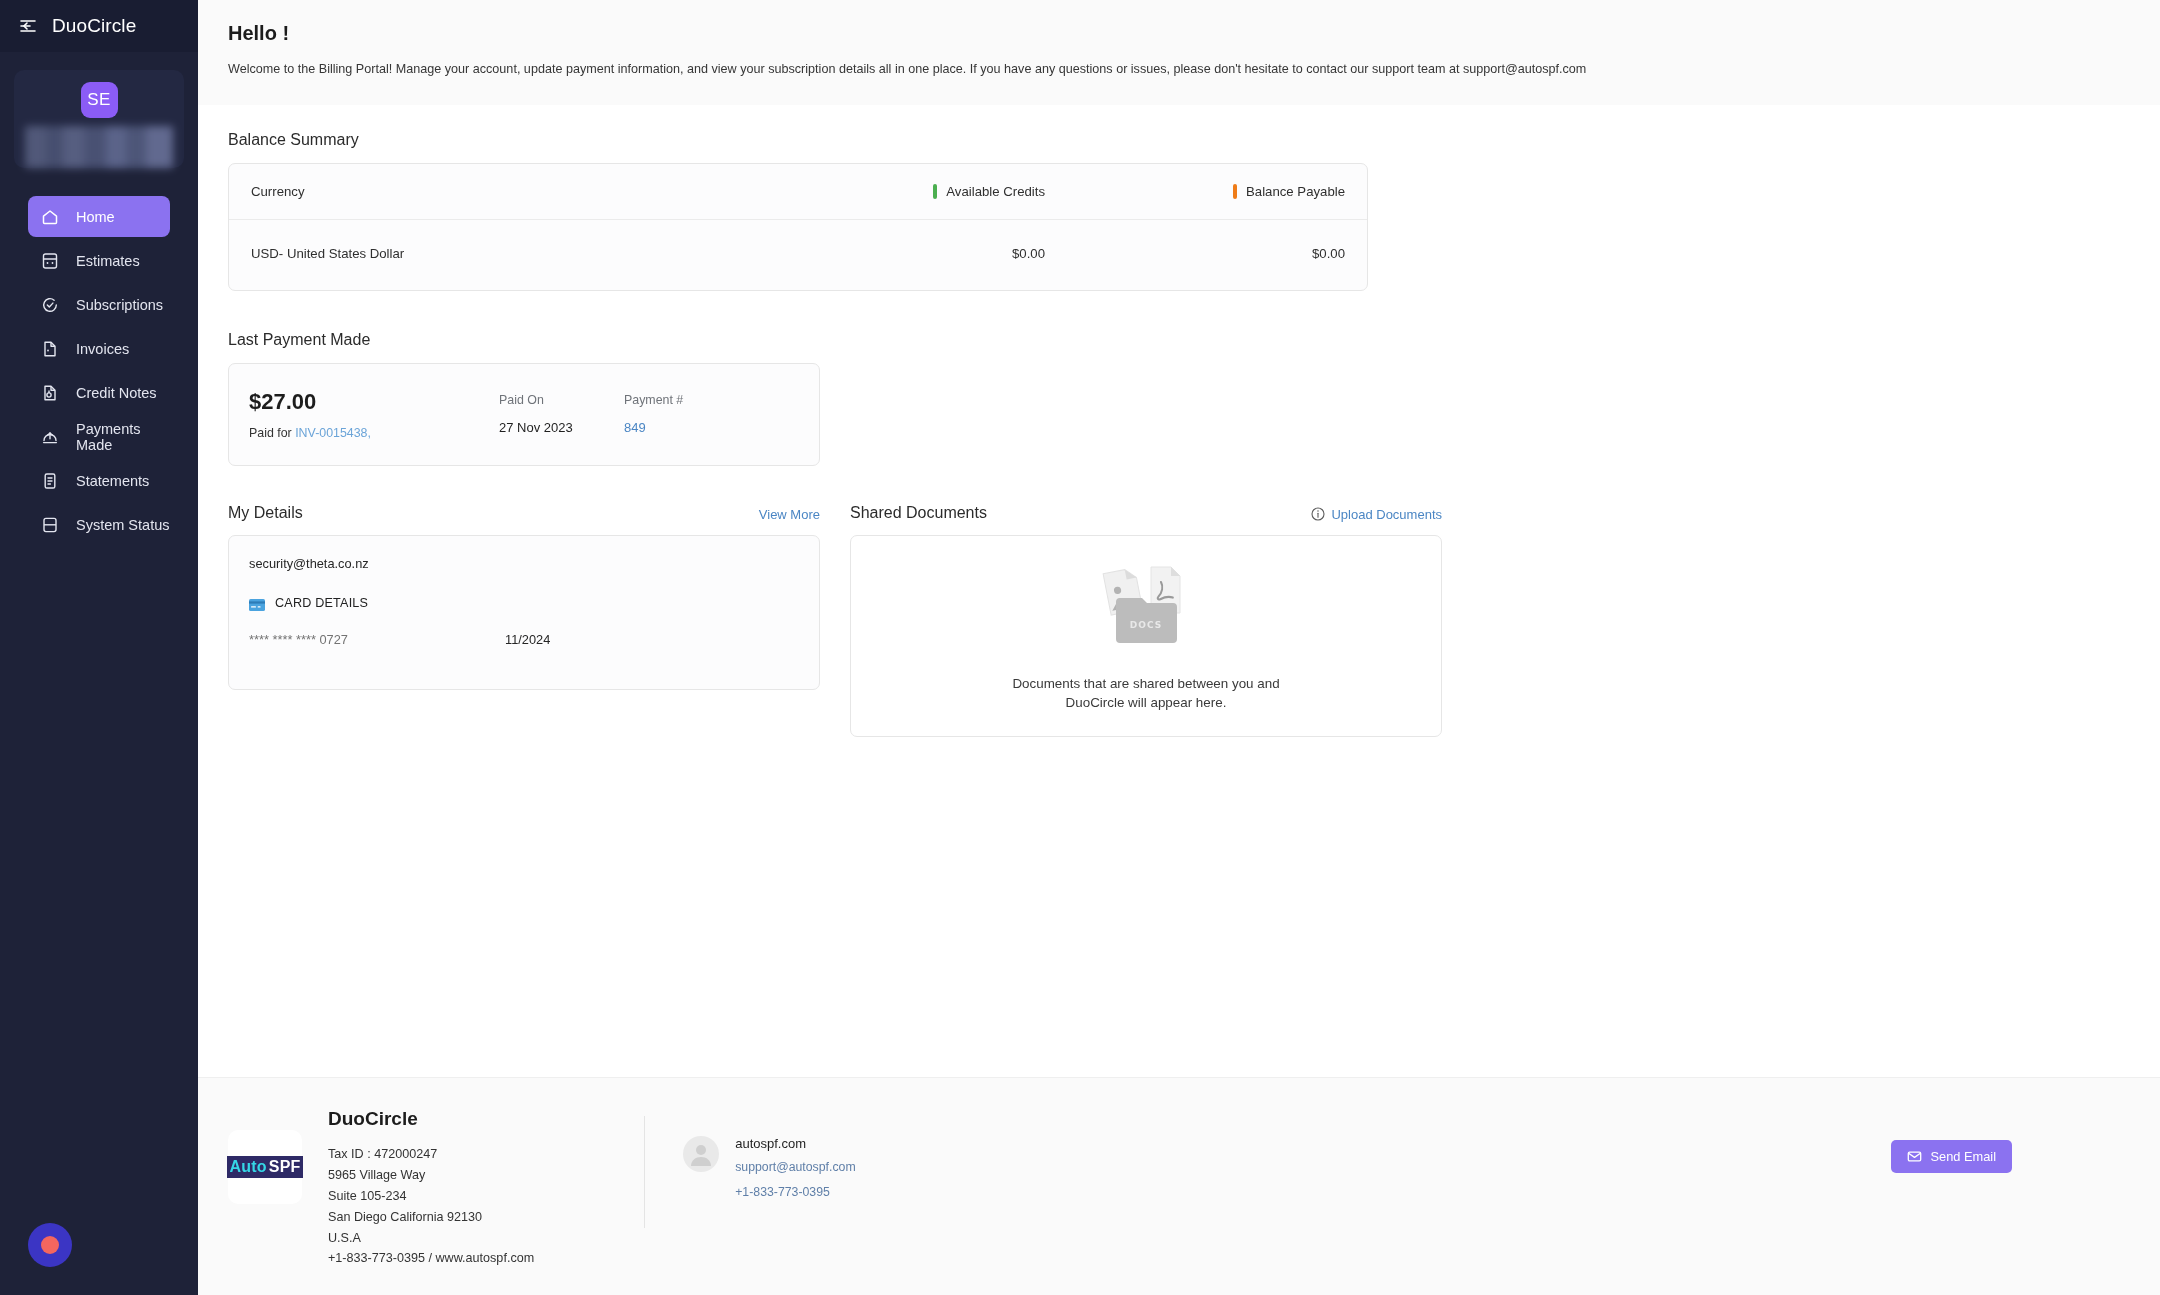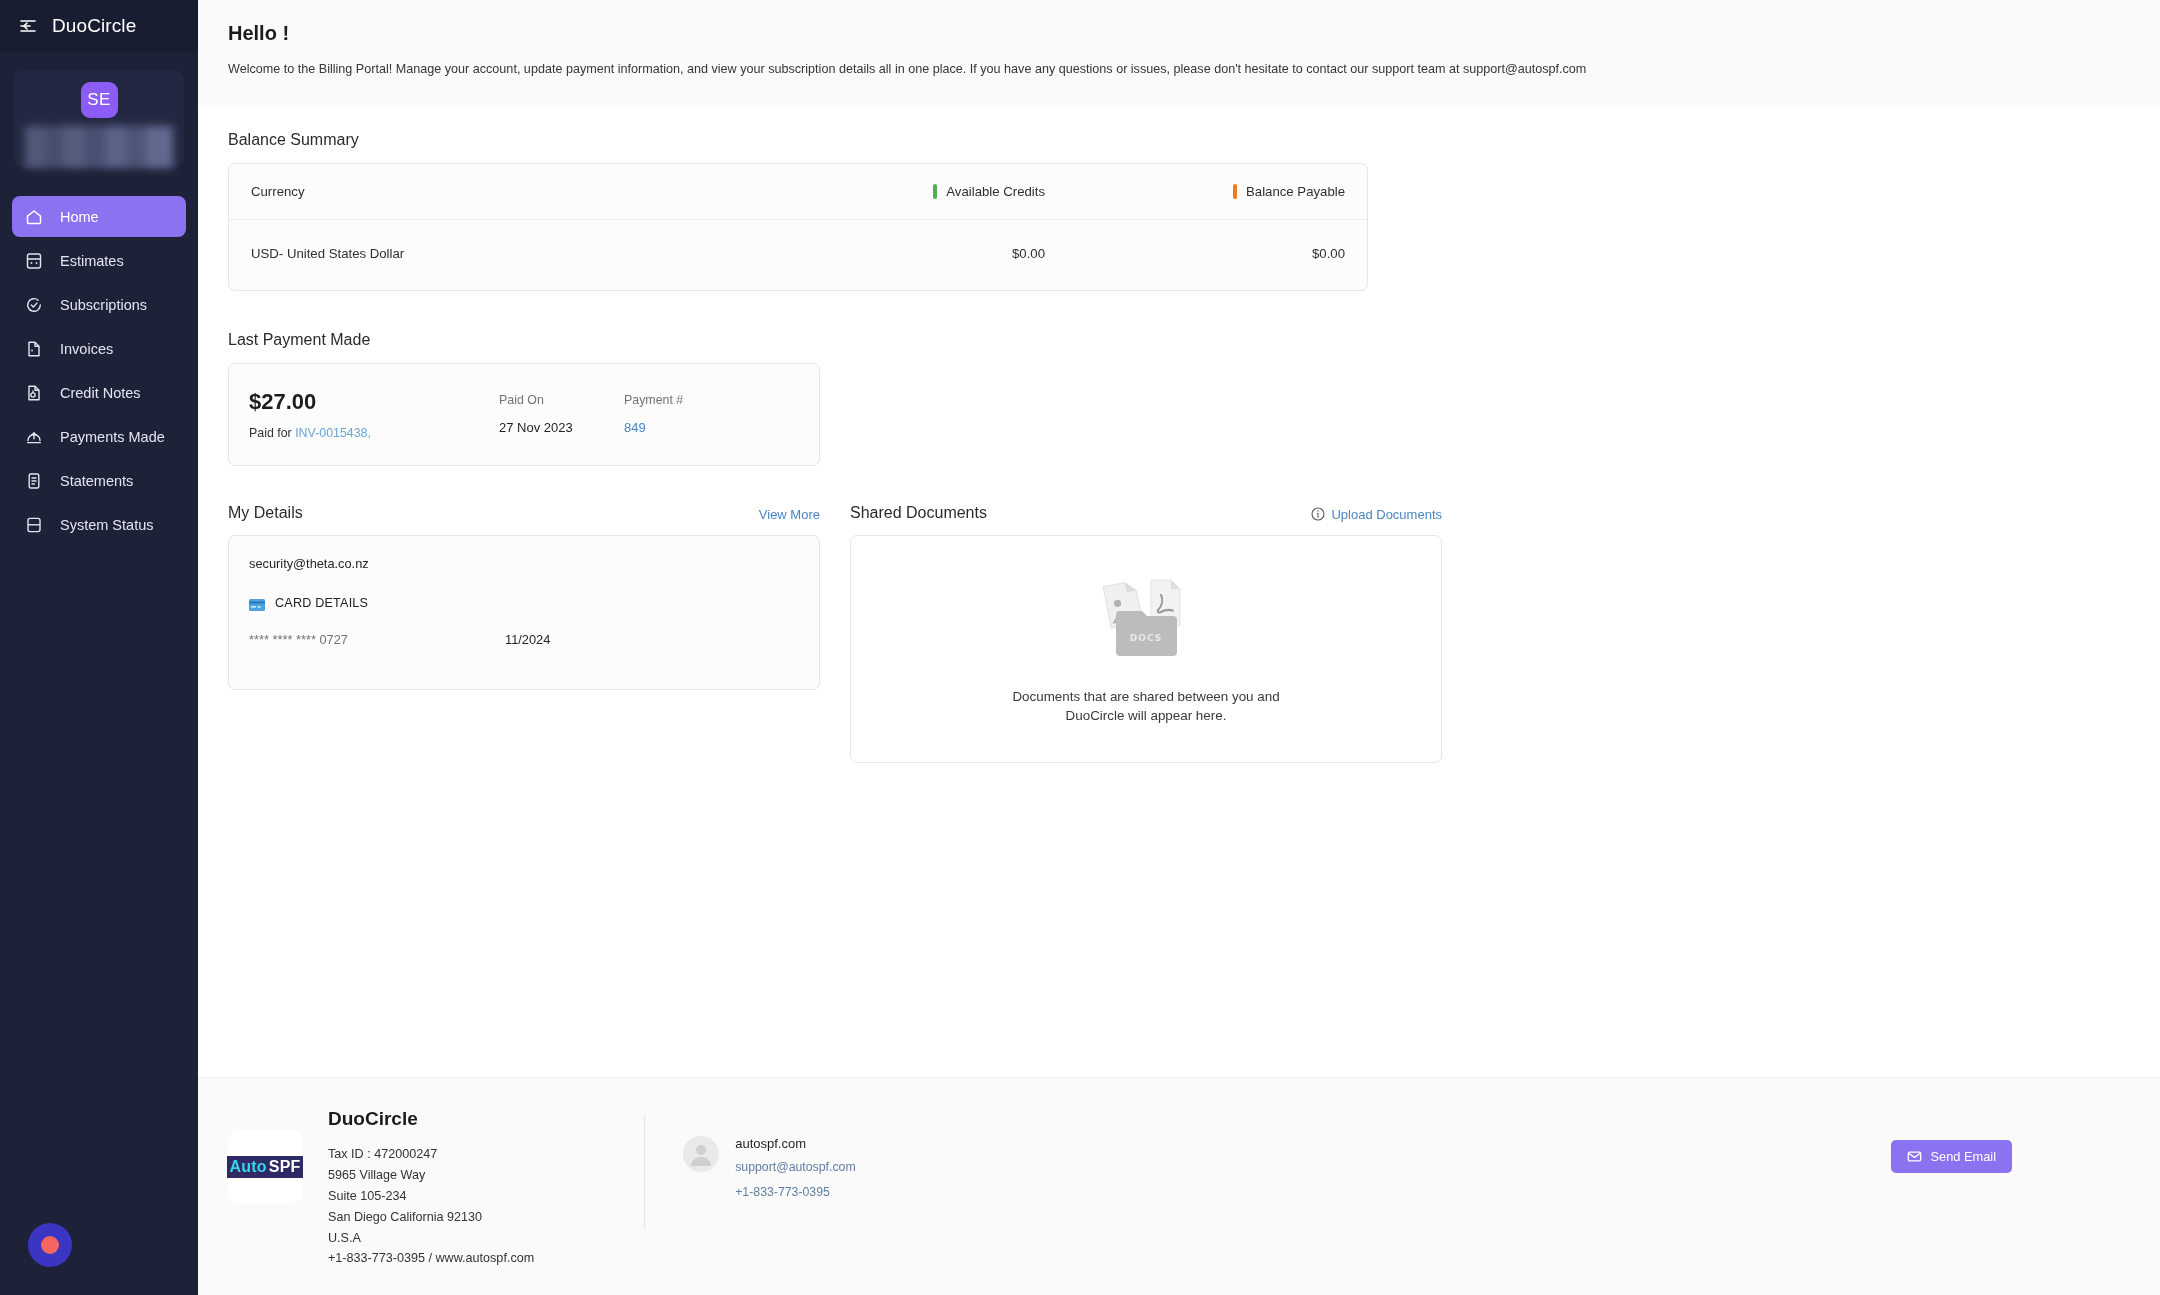--- a/index.html
+++ b/index.html
@@ -40,21 +40,21 @@
   }
   .name-blur {
     margin-top: 8px; width: 148px; height: 43px; border-radius: 2px;
     background:
       linear-gradient(90deg,#555d7e 0 14%,#4a5273 14% 26%,#5b6386 26% 40%,
       #4d5578 40% 55%,#606990 55% 68%,#515a7d 68% 82%,#676f96 82% 100%);
     filter: blur(4px);
     opacity: .92;
   }
 
-  .sb-nav { margin-top: 18px; padding: 0 12px; display: flex; flex-direction: column; gap: 3px; }
+  .sb-nav { margin-top: 18px; padding: 0 28px; display: flex; flex-direction: column; gap: 3px; }
   .nav-item {
     display: flex; align-items: center; gap: 16px;
     height: 41px; padding-left: 12px; border-radius: 8px;
     color: #e3e5ef; font-size: 14.5px; cursor: pointer;
   }
   .nav-item.active { background: #8B72F0; color: #ffffff; }
   .nav-ic { width: 20px; height: 20px; flex: 0 0 20px; display:block; }
 
   .chat-bubble {
     position: absolute; left: 28px; bottom: 28px;
@@ -126,21 +126,21 @@
   }
   .d-email { font-size: 12.8px; color: #262626; }
   .d-cardrow { margin-top: 25px; display:flex; align-items:center; gap: 10px; }
   .card-ic { width: 16px; height: 12px; display:block; }
   .d-cardlbl { font-size: 12.6px; color: #222; letter-spacing: .2px; }
   .d-numrow { margin-top: 22px; display:flex; align-items:center; }
   .d-num { width: 256px; font-size: 12.8px; color: #737373; }
   .d-exp { font-size: 12.8px; color: #262626; }
 
   .docs-card {
-    margin-top: 13px; width: 592px; height: 228px;
+    margin-top: 13px; width: 592px; height: 202px;
     border: 1px solid #e6e6e6; border-radius: 7px; background: #ffffff;
     display: flex; flex-direction: column; align-items: center; justify-content: center;
   }
   .docs-art { width: 115px; height: 95px; display:block; }
   .docs-msg { margin-top: 22px; text-align:center; font-size: 13.4px; color: #3a3a3a; line-height: 1.4; }
 
   
   .footer {
     height: 218px; background: #fafafa; border-top: 1px solid #efefef;
     display: flex; align-items: flex-start; padding: 30px 30px 0 30px;

